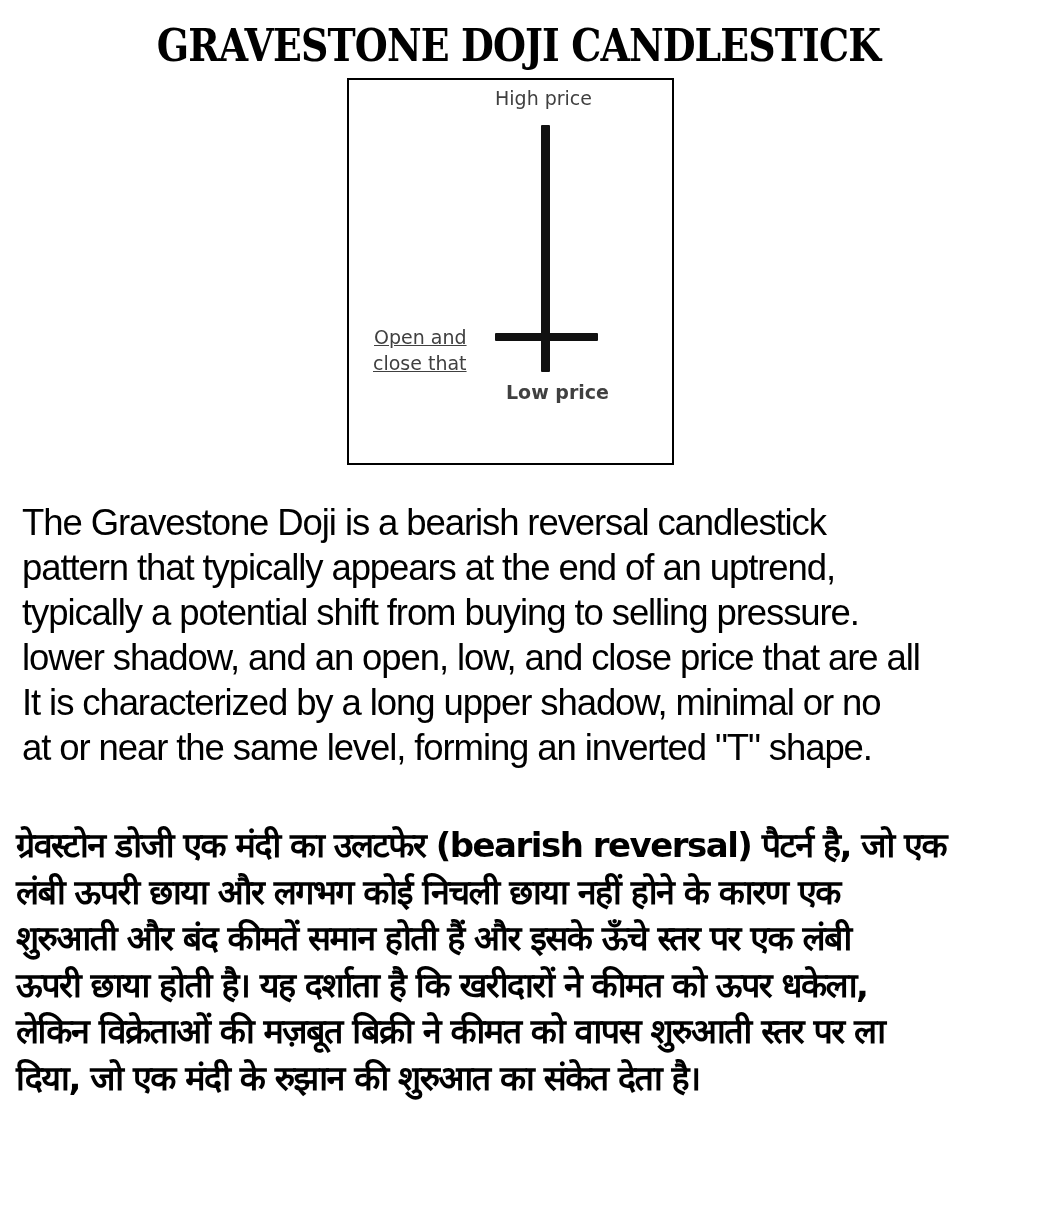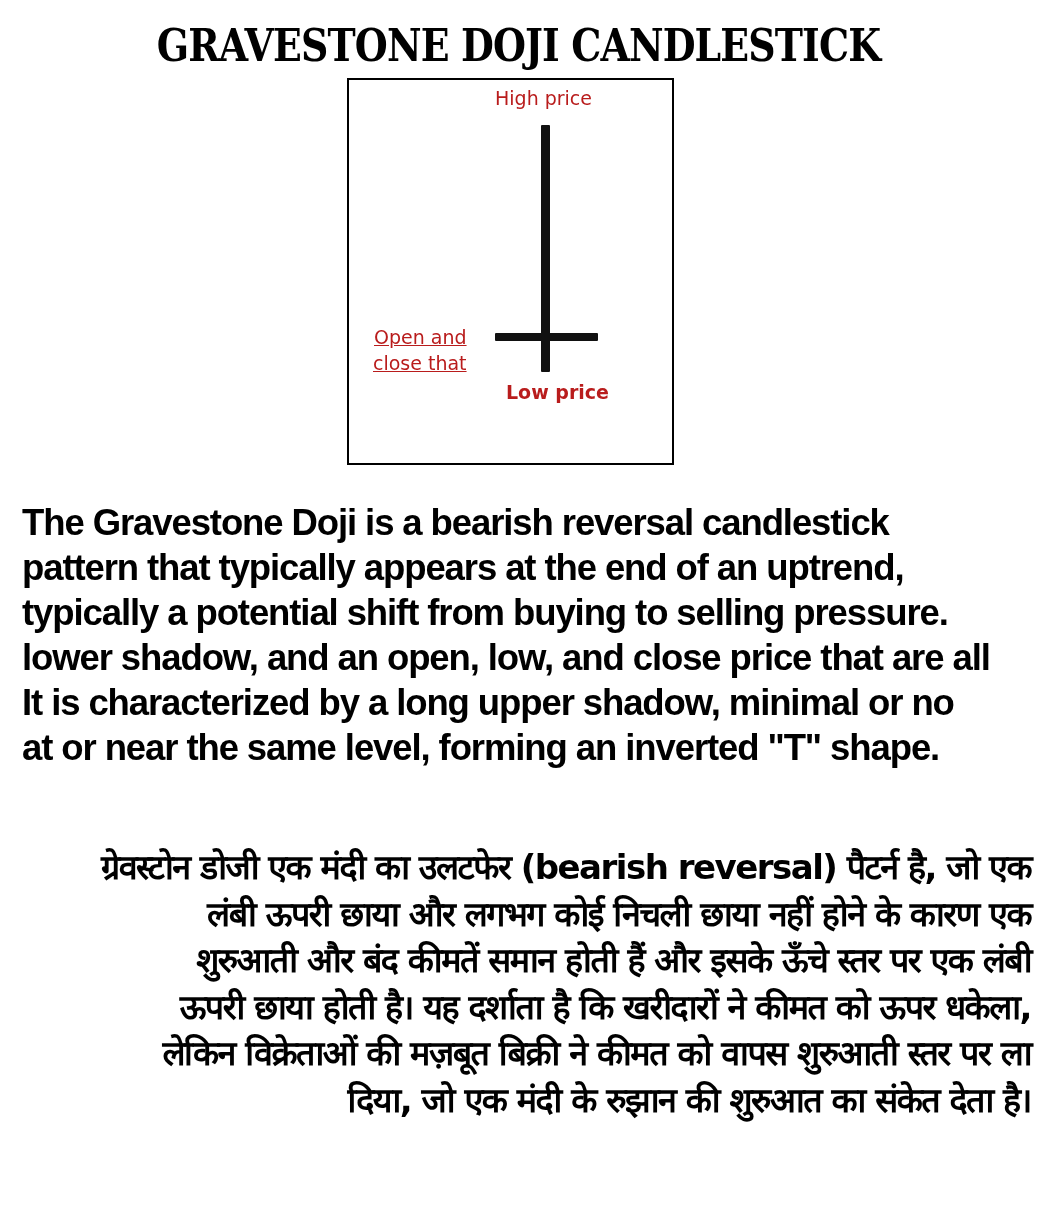--- a/index.html
+++ b/index.html
@@ -36,21 +36,21 @@
       width: 327px;
       height: 387px;
       border: 2px solid #000;
       background: #fff;
       box-sizing: border-box;
     }
     .fig-label {
       position: absolute;
       font-family: "DejaVu Sans", "Liberation Sans", sans-serif;
       font-size: 19px;
-      color: #b91c1c;
+      color: #404040;
       line-height: 24px;
       white-space: nowrap;
     }
     .lbl-high { left: 146px; top: 6px; }
     .lbl-open { left: 24px; top: 244px; text-align: right; line-height: 26px; text-decoration: underline; }
     .lbl-low  { left: 157px; top: 300px; font-weight: bold; }
     .stem {
       position: absolute;
       left: 192px;
       top: 45px;
@@ -72,33 +72,32 @@
       position: absolute;
       left: 22px;
       top: 500px;
       width: 1010px;
       font-family: "Liberation Sans", "DejaVu Sans", sans-serif;
       font-size: 36.5px;
       line-height: 45px;
       letter-spacing: -1.1px;
       margin: 0;
     }
-    .para-en span { display: block; white-space: nowrap; font-weight: bold; }
+    .para-en span { display: block; white-space: nowrap; }
     .para-hi {
       position: absolute;
       left: 16px;
-      top: 844px;
+      top: 822px;
       width: 1015px;
       font-family: "DejaVu Sans", "Liberation Sans", sans-serif;
       font-size: 34px;
       line-height: 46.5px;
       letter-spacing: -1.5px;
       margin: 0;
       font-weight: bold;
-      text-align: right;
     }
     .para-hi span { display: block; white-space: nowrap; }
   </style>
 </head>
 <body>
 
 <h1 class="title">GRAVESTONE DOJI CANDLESTICK</h1>
 
 <div class="figure">
   <div class="fig-label lbl-high">High price</div>

